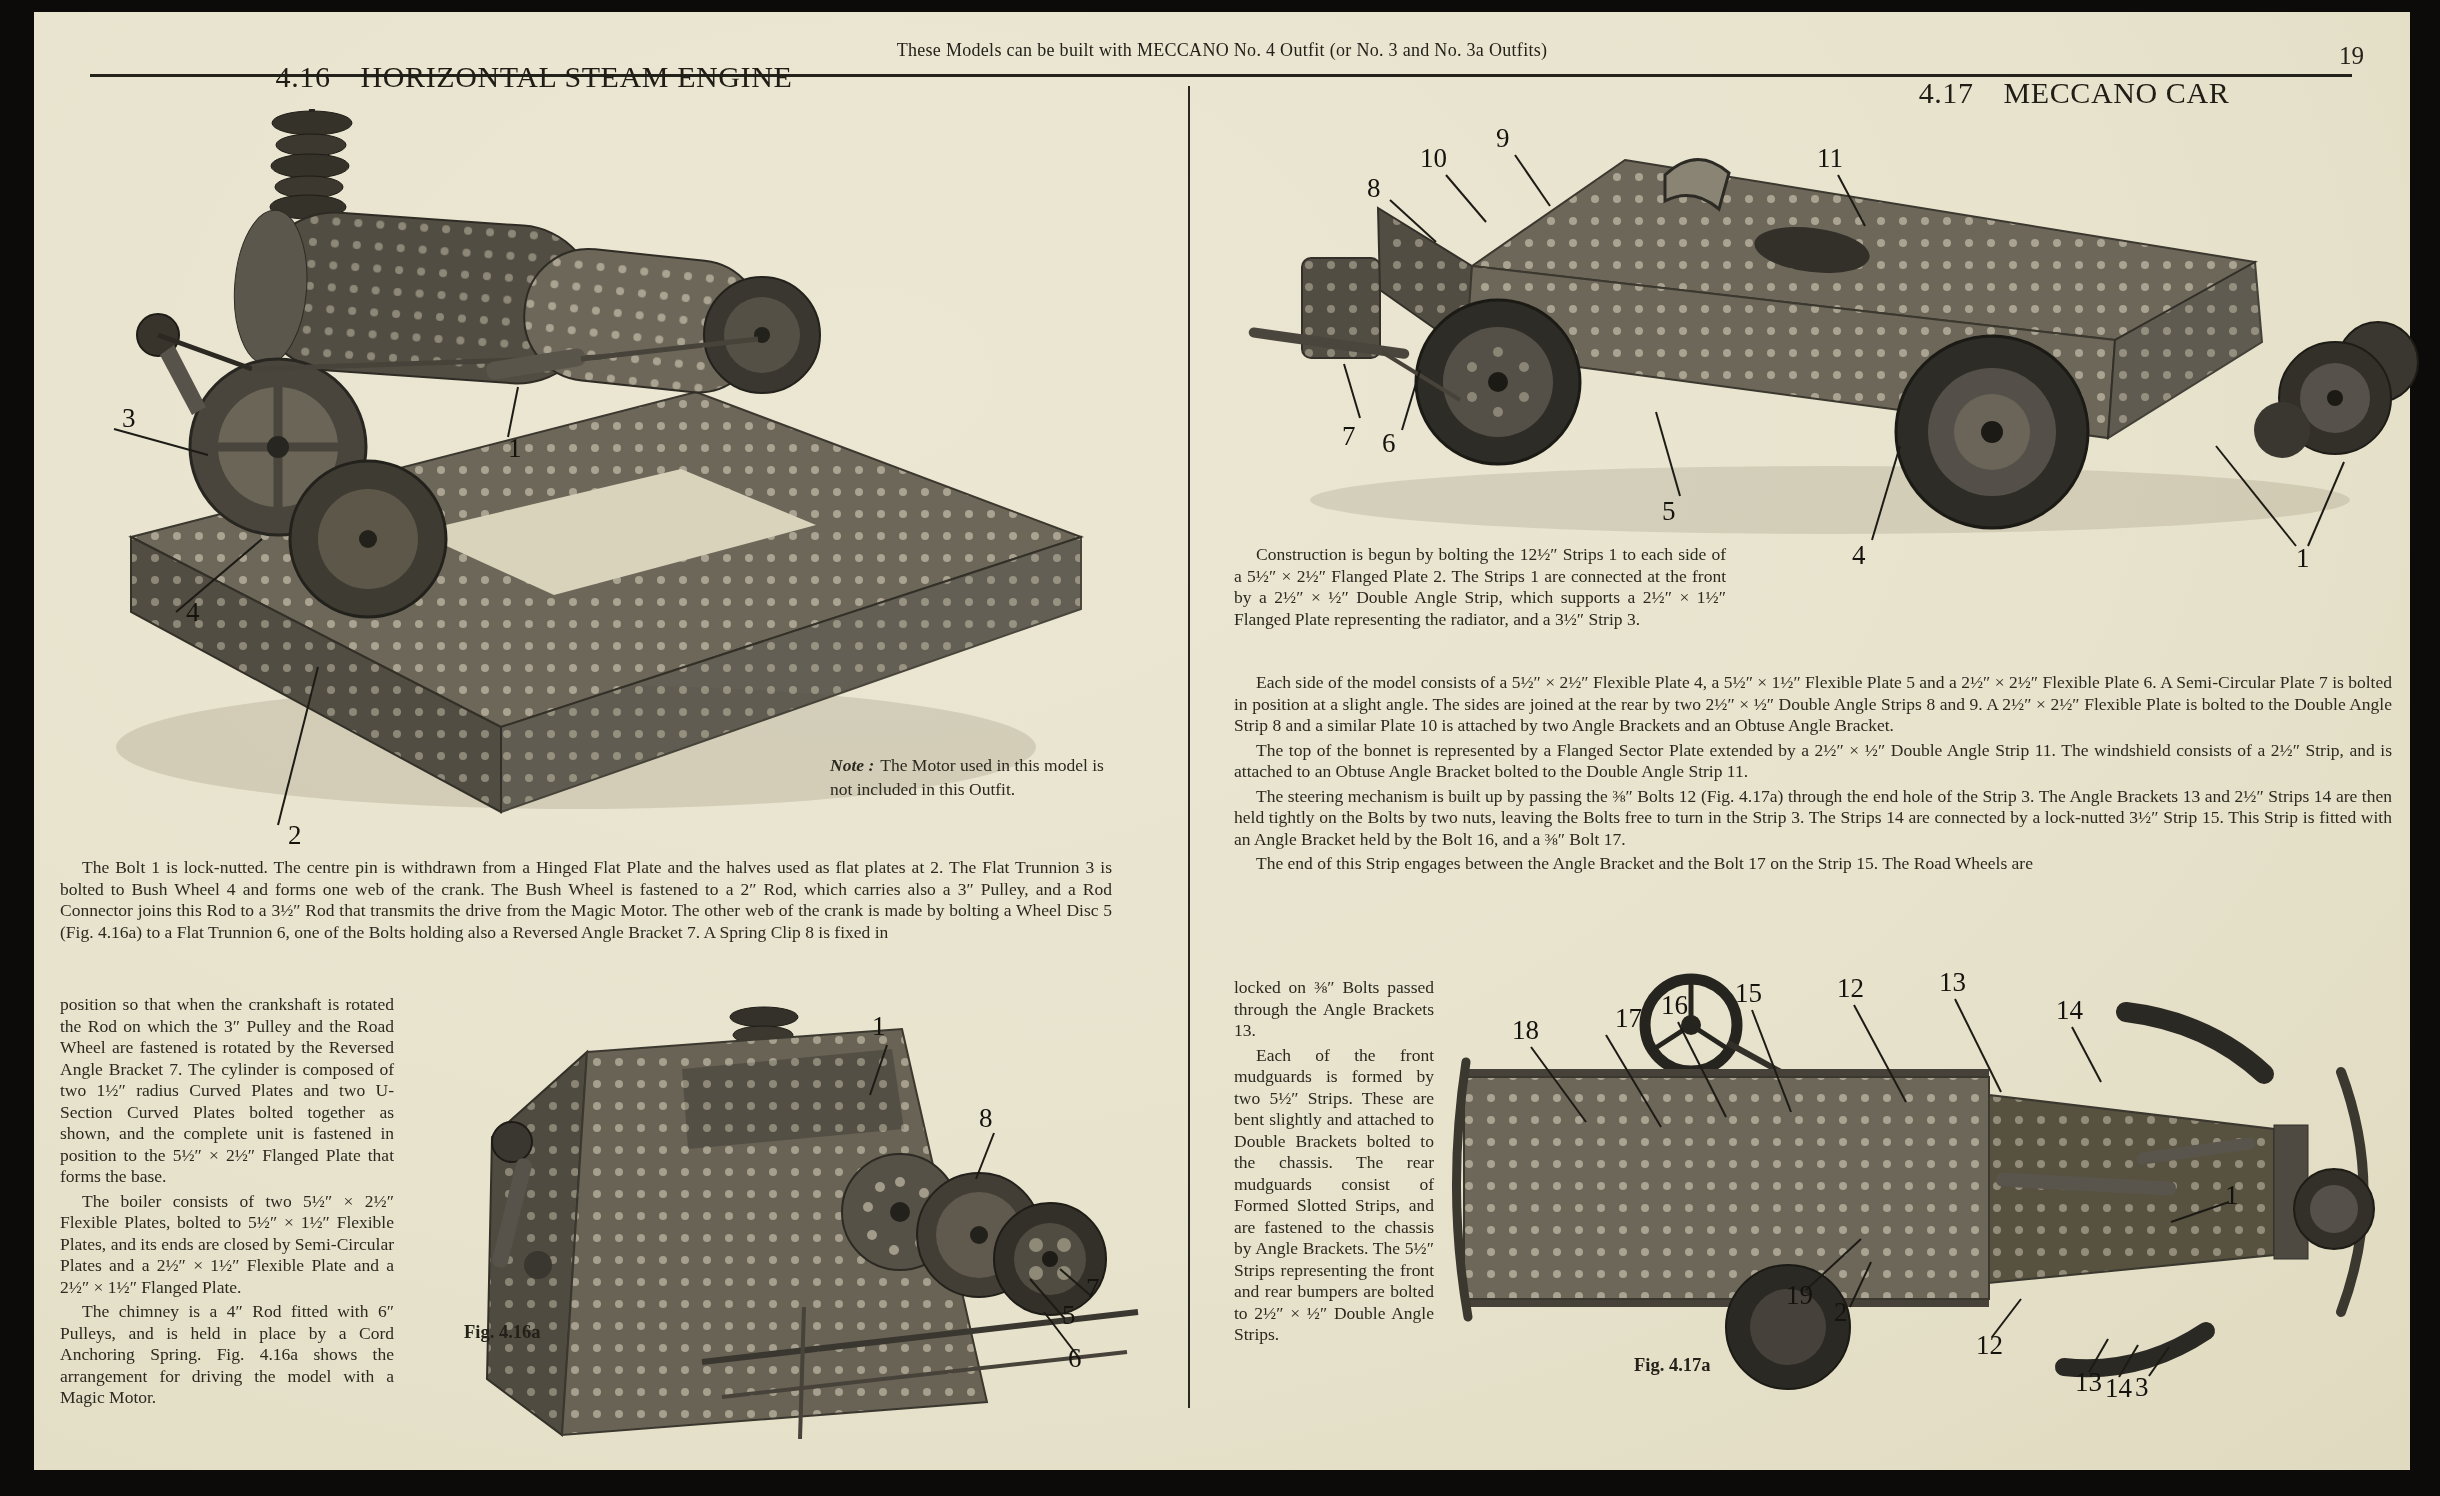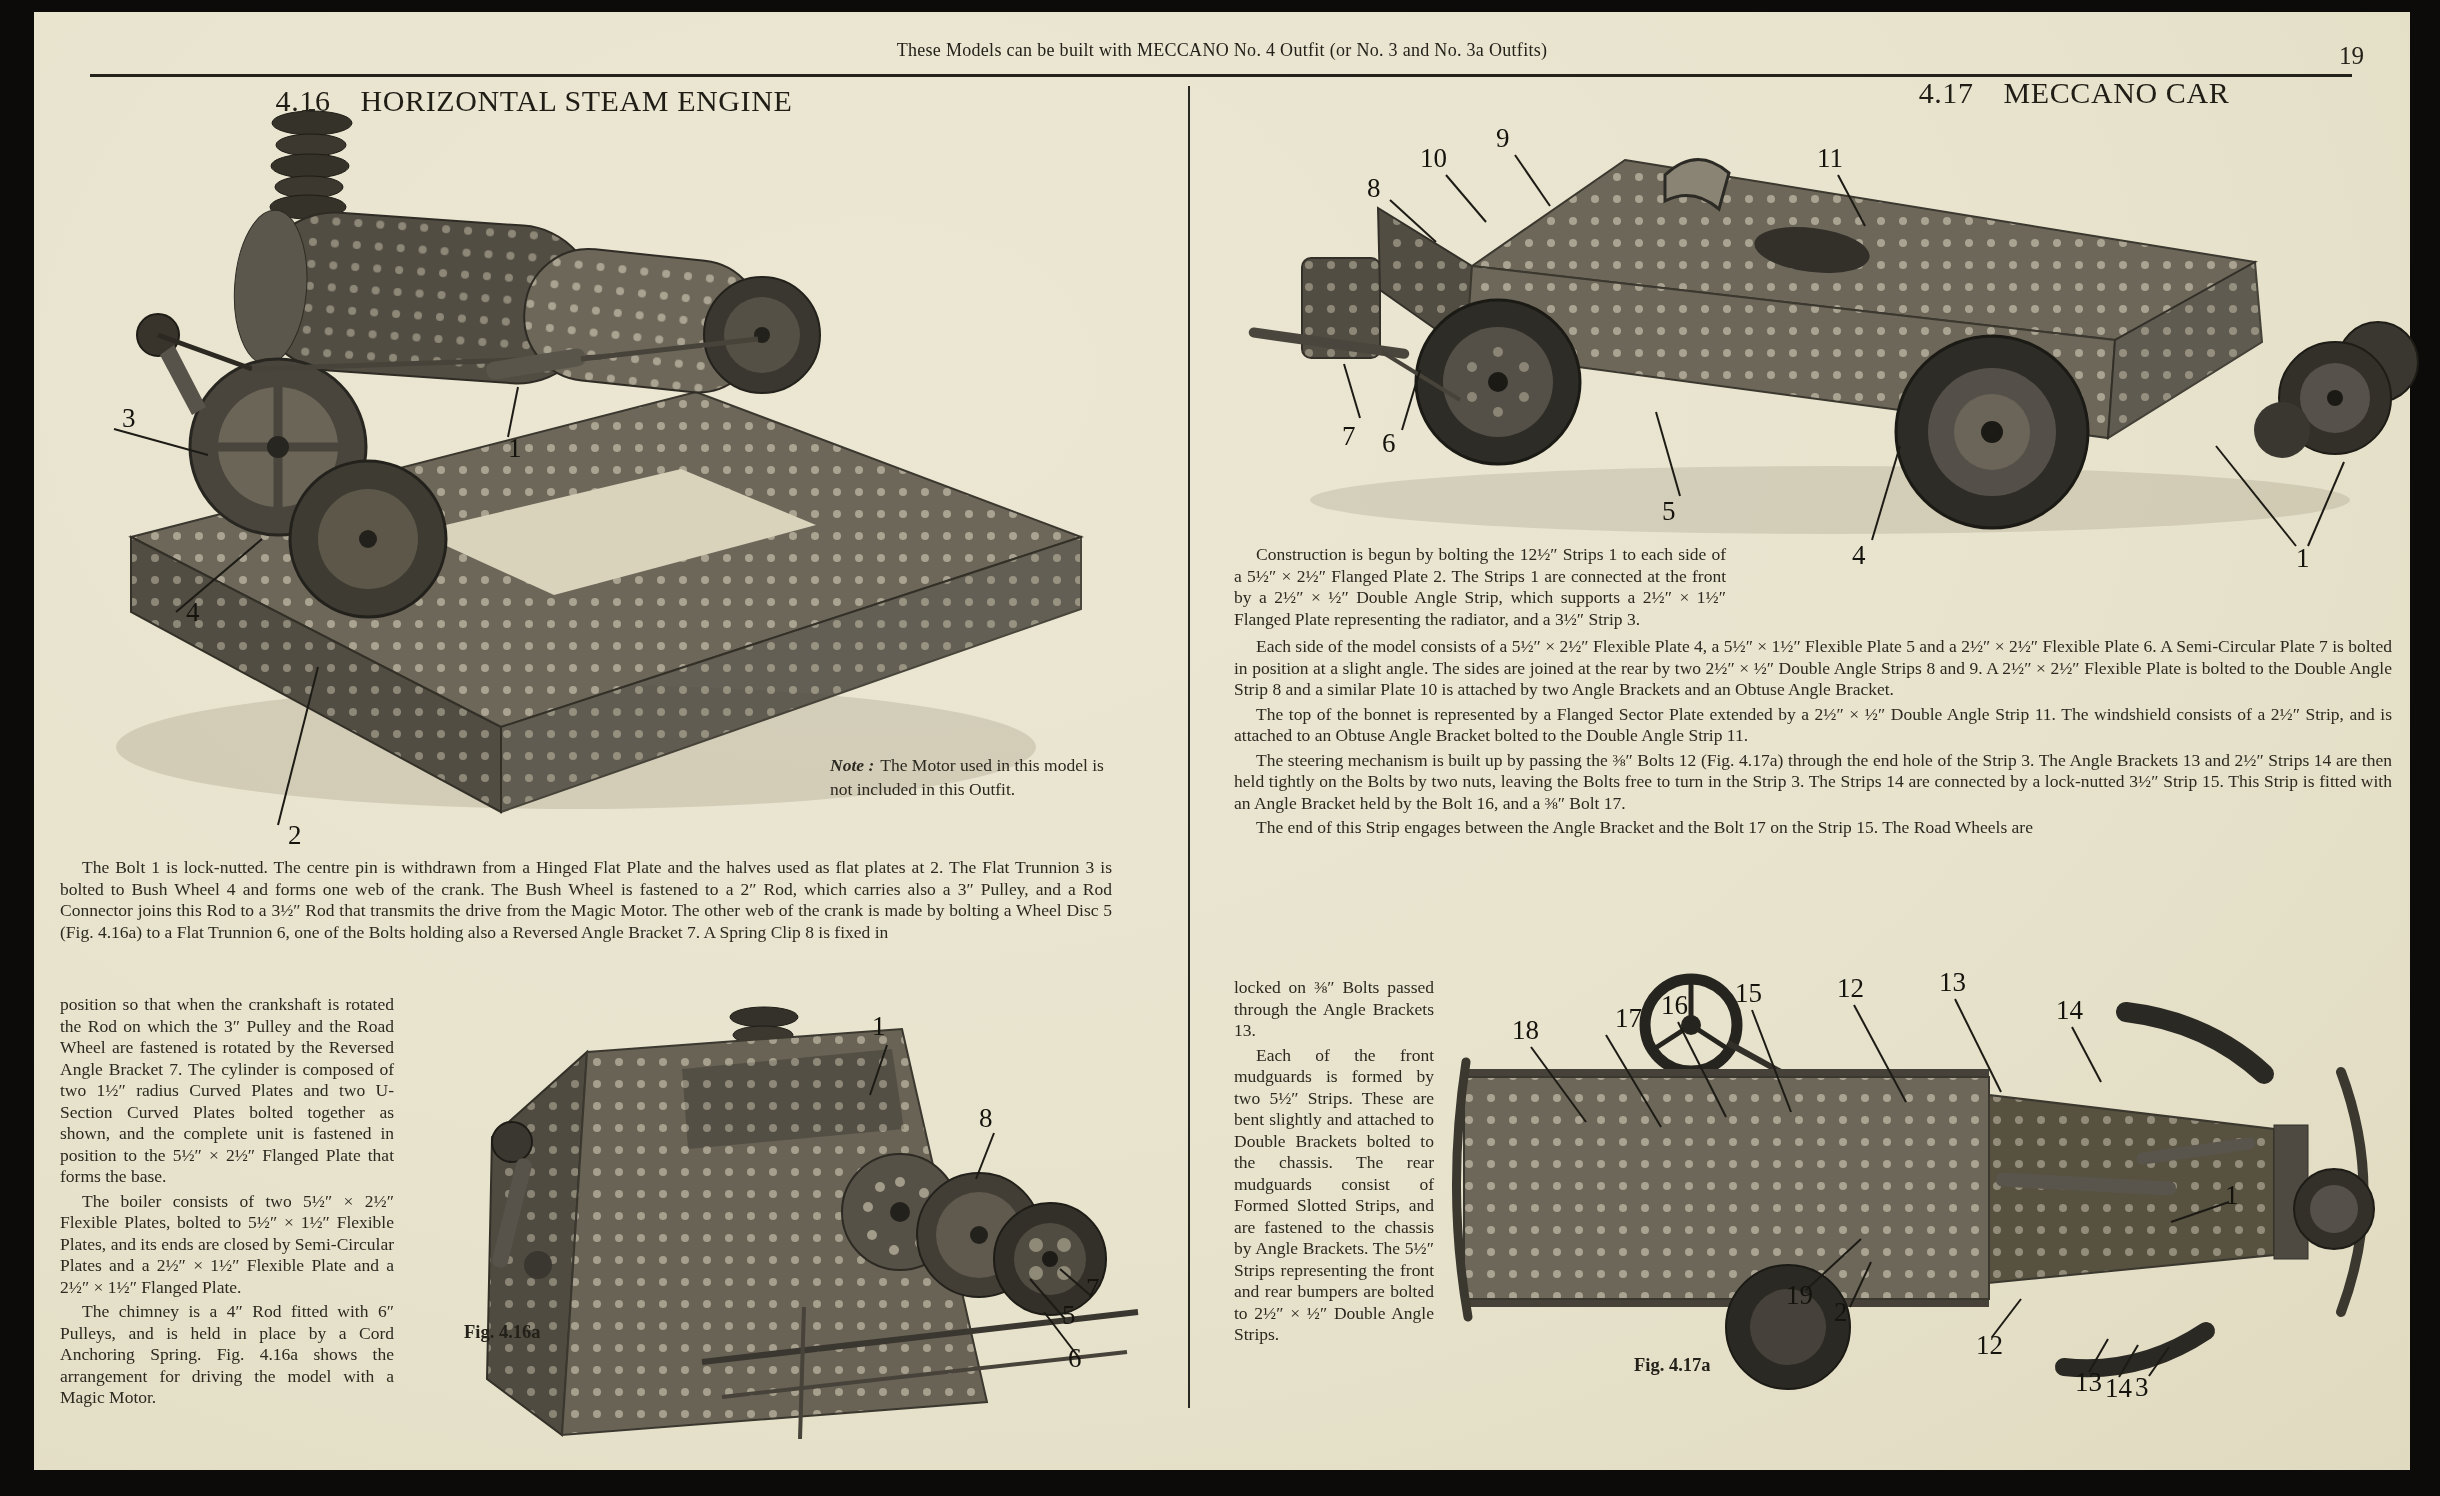--- a/index.html
+++ b/index.html
@@ -38,21 +38,21 @@
 <body>
 
 <div class="page">
   <div class="paper">
 
     <div class="header">These Models can be built with MECCANO No. 4 Outfit (or No. 3 and No. 3a Outfits)</div>
     <div class="page-number">19</div>
     <div class="header-rule"></div>
     <div class="divider"></div>
 
-    <div class="section-title" style="left:220px; top:72px; width:560px;">
+    <div class="section-title" style="left:220px; top:48px; width:560px;">
       <span class="sec-num">4.16</span><span>HORIZONTAL STEAM ENGINE</span>
     </div>
 
     <div class="photo" style="left:22px; top:95px; width:1045px; height:745px;">
       <svg width="1045" height="745" viewBox="0 0 1045 745">
         <defs>
           <pattern id="hA" width="22" height="22" patternUnits="userSpaceOnUse">
             <rect width="22" height="22" fill="#6d675a"></rect>
               <circle cx="11" cy="11" r="4" fill="#aaa391"></circle>
           </pattern>
@@ -297,21 +297,21 @@
       <span class="callout" style="left:172px; top:330px;">6</span>
       <span class="callout" style="left:452px; top:398px;">5</span>
       <span class="callout" style="left:642px; top:442px;">4</span>
       <span class="callout" style="left:1086px; top:445px;">1</span>
     </div>
 
     <div class="abs body-text" style="left:1200px; top:532px; width:492px;">
       <p class="indent">Construction is begun by bolting the 12½″ Strips 1 to each side of a 5½″ × 2½″ Flanged Plate 2.  The Strips 1 are connected at the front by a 2½″ × ½″ Double Angle Strip, which supports a 2½″ × 1½″ Flanged Plate representing the radiator, and a 3½″ Strip 3.</p>
     </div>
 
-    <div class="abs body-text" style="left:1200px; top:624px; width:1158px;">
+    <div class="abs body-text" style="left:1200px; top:660px; width:1158px;">
       <p class="indent">Each side of the model consists of a 5½″ × 2½″ Flexible Plate 4, a 5½″ × 1½″ Flexible Plate 5 and a 2½″ × 2½″ Flexible Plate 6.  A Semi-Circular Plate 7 is bolted in position at a slight angle.  The sides are joined at the rear by two 2½″ × ½″ Double Angle Strips 8 and 9.  A 2½″ × 2½″ Flexible Plate is bolted to the Double Angle Strip 8 and a similar Plate 10 is attached by two Angle Brackets and an Obtuse Angle Bracket.</p>
       <p class="indent">The top of the bonnet is represented by a Flanged Sector Plate extended by a 2½″ × ½″ Double Angle Strip 11.  The windshield consists of a 2½″ Strip, and is attached to an Obtuse Angle Bracket bolted to the Double Angle Strip 11.</p>
       <p class="indent">The steering mechanism is built up by passing the ⅜″ Bolts 12 (Fig. 4.17a) through the end hole of the Strip 3.  The Angle Brackets 13 and 2½″ Strips 14 are then held tightly on the Bolts by two nuts, leaving the Bolts free to turn in the Strip 3.  The Strips 14 are connected by a lock-nutted 3½″ Strip 15.  This Strip is fitted with an Angle Bracket held by the Bolt 16, and a ⅜″ Bolt 17.</p>
       <p class="indent">The end of this Strip engages between the Angle Bracket and the Bolt 17 on the Strip 15.  The Road Wheels are</p>
     </div>
 
     <div class="abs body-text" style="left:1200px; top:965px; width:200px;">
       <p>locked on ⅜″ Bolts passed through the Angle Brackets 13.</p>
       <p class="indent">Each of the front mudguards is formed by two 5½″ Strips.  These are bent slightly and attached to Double Brackets bolted to the chassis.  The rear mudguards consist of Formed Slotted Strips, and are fastened to the chassis by Angle Brackets.  The 5½″ Strips representing the front and rear bumpers are bolted to 2½″ × ½″ Double Angle Strips.</p>
     </div>

